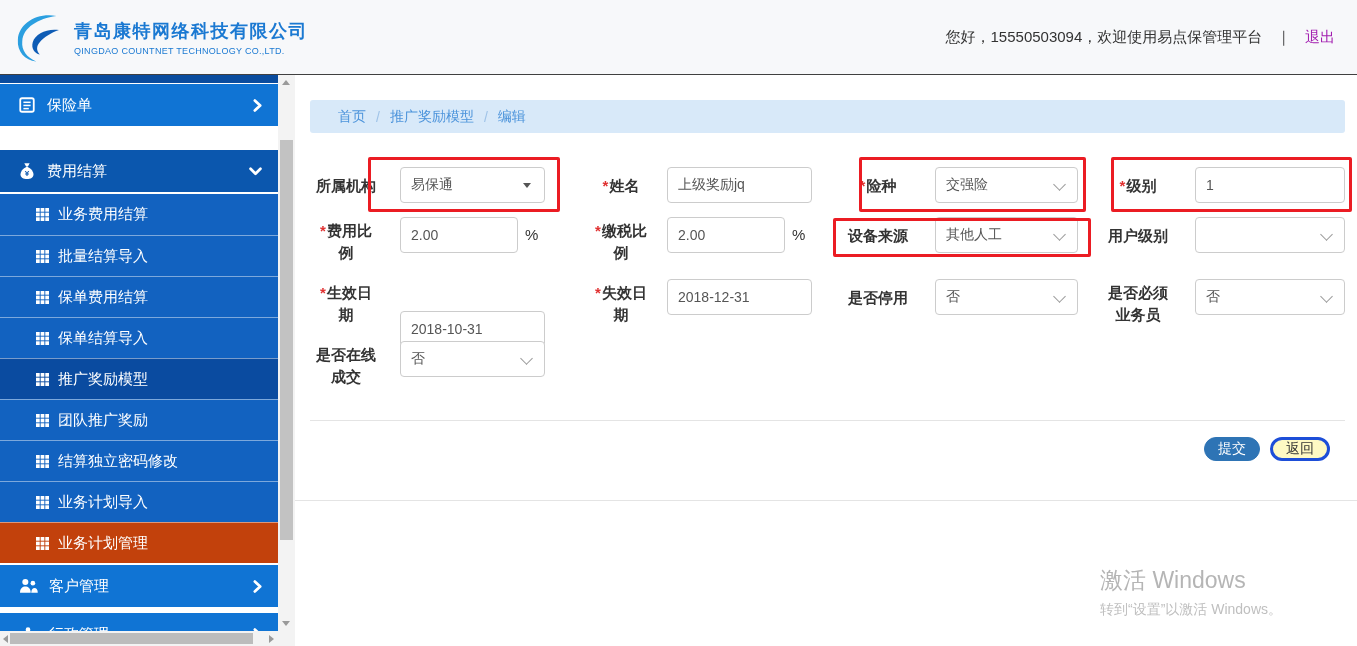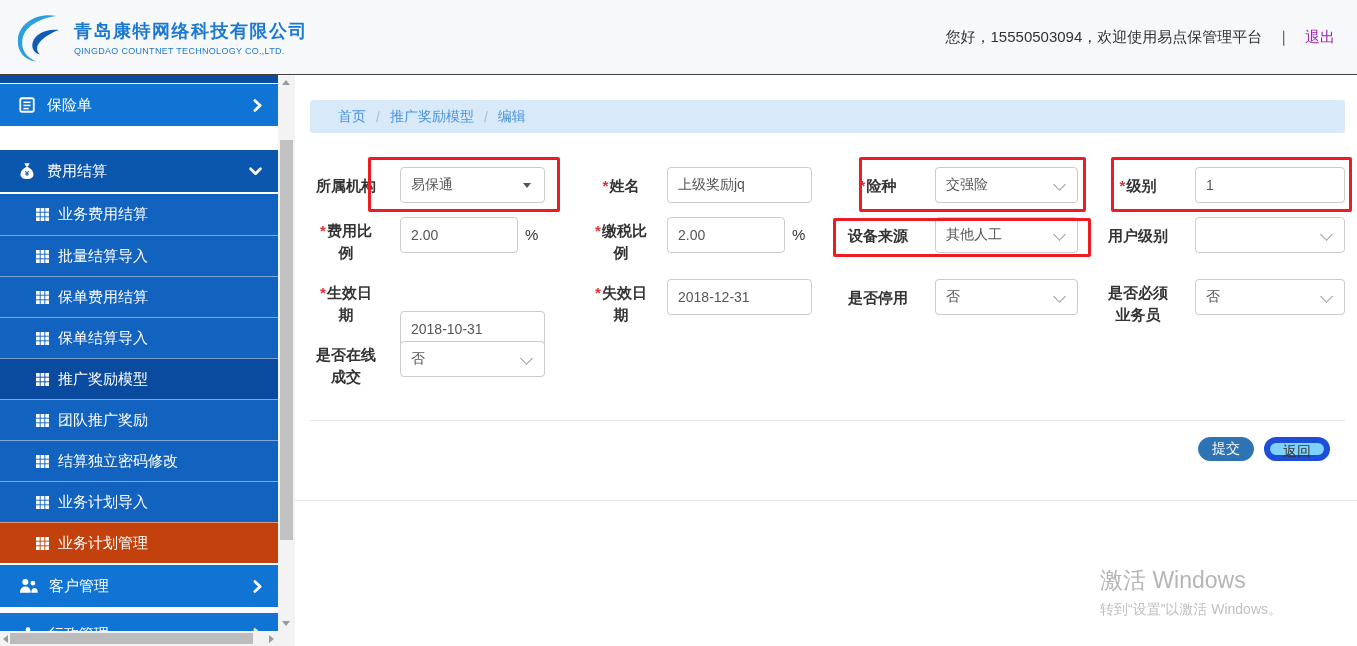--- a/index.html
+++ b/index.html
@@ -73,21 +73,21 @@
     border-left:4px solid transparent; border-right:4px solid transparent; border-top:5px solid #555; }
   .suffix { position:absolute; font-size:15px; color:#333; }
   .rbox { position:absolute; border:3px solid #eb1c23; border-radius:2px; pointer-events:none; }
 
   
   .divider-top    { position:absolute; top:345px; left:15px; right:12px; border-top:1px solid #e4e4e4; }
   .btn-row { position:absolute; top:362px; right:27px; display:flex; gap:10px; }
   .btn { height:24px; min-width:52px; padding:0 13px; border-radius:12px; font-size:14px;
     cursor:pointer; font-family:inherit; }
   .btn.primary { background:#2e74b5; border:1px solid #2e74b5; color:#fff; }
-  .btn.ghost   { background:#7dd3fc; border:6px solid #1d4ed8; color:#333; }
+  .btn.ghost   { background:#fef9c3; border:3px solid #1d4ed8; color:#333; }
   .divider-bottom { position:absolute; top:425px; left:0; right:0; border-top:1px solid #e4e4e4; }
   .watermark { position:absolute; left:805px; top:490px; }
   .wm1 { font-size:23px; color:#b5b5b5; }
   .wm2 { font-size:14px; color:#bfbfbf; margin-top:5px; }
 </style>
 </head>
 <body>
 
 <div class="header">
   <div class="logo">

